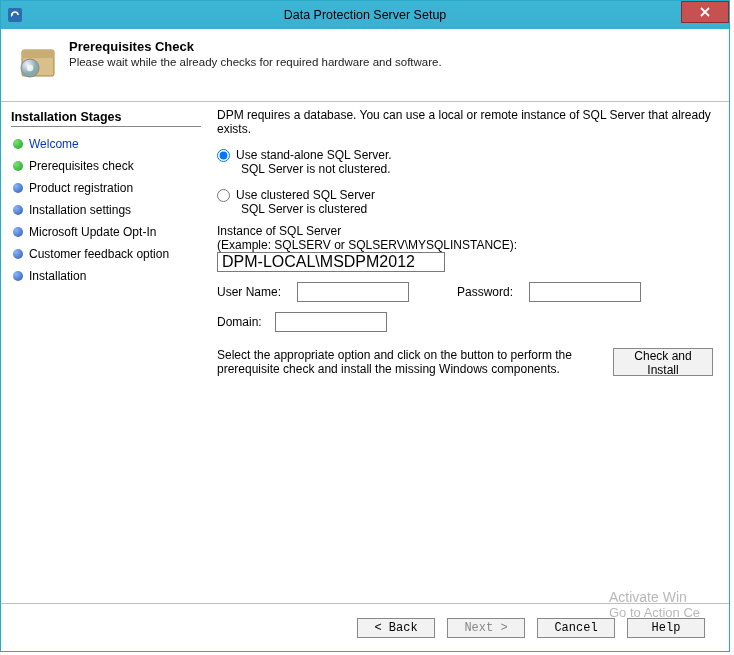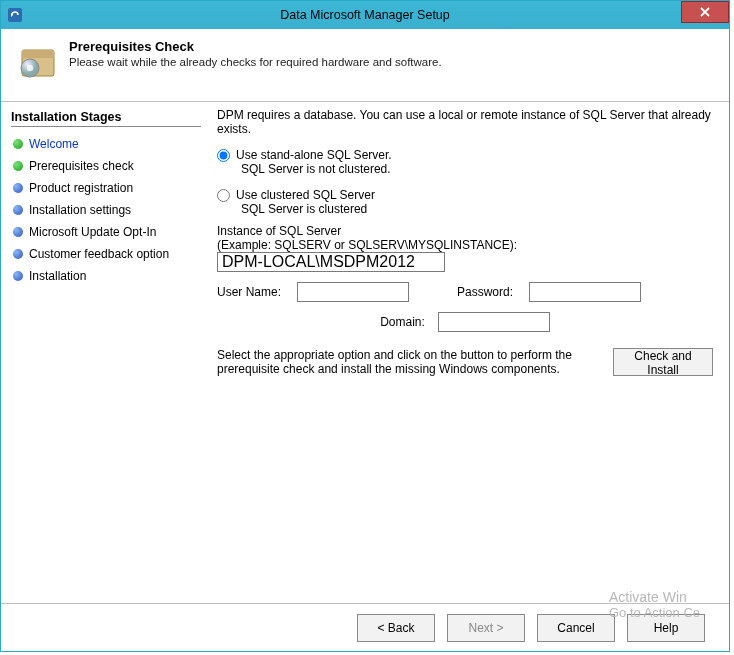--- a/index.html
+++ b/index.html
@@ -127,21 +127,21 @@
     background:#fff;
   }
   .cred-row { display:flex; align-items:center; margin-top:10px; gap:14px; }
   .cred-row label { margin-right:2px; }
   .cred-input {
     width: 112px; height: 20px;
     border:1px solid #7a7a7a;
     background:#fff;
     font-size:12px; padding:1px 4px;
   }
-  .domain-row { display:flex; align-items:center; margin-top:10px; gap:13px;justify-content:center; }
+  .domain-row { display:flex; align-items:center; margin-top:10px; gap:13px; }
 
   .check-area {
     display:flex; align-items:flex-start; gap:12px;
     margin-top: 16px;
   }
   .check-area .txt { flex:1; font-size:12px; }
   .btn {
     font-size: 12px;
     height: 24px;
     padding: 0 12px;
@@ -157,21 +157,21 @@
     left:0; right:0; bottom:0;
     height:48px;
     border-top:1px solid #c0c0c0;
     display:flex;
     align-items:center;
     justify-content:flex-end;
     padding-right: 24px;
     gap: 12px;
     background:#fff;
   }
-  .footer .btn { width: 78px; height: 28px; padding:0; }
+  .footer .btn { width: 78px; height: 20px; padding:0;font-family:Liberation Mono, monospace; }
 
   .watermark {
     position:absolute;
     right: 0; bottom: 30px;
     color: #b8b8b8;
     font-size: 14px;
     pointer-events:none;
     text-align:left;
     line-height:1.2;
     width: 120px;
@@ -185,21 +185,21 @@
 
 <div class="window">
   <div class="titlebar">
     <span class="appicon">
       <svg viewBox="0 0 16 16" width="16" height="16">
         <rect x="1" y="1" width="14" height="14" rx="2" fill="#2a6db0"></rect>
         <path d="M5 8 A3 3 0 1 1 11 8" fill="none" stroke="#fff" stroke-width="1.6"></path>
         <polygon points="4,6 6,8 4,10" fill="#fff"></polygon>
       </svg>
     </span>
-    <div class="title">Data Microsoft Manager Setup</div>
+    <div class="title">Data Protection Server Setup</div>
     <div class="close">
       <svg viewBox="0 0 10 10">
           <path d="M1 1 L9 9 M9 1 L1 9" stroke="#fff" stroke-width="1.8"></path>
         </svg>
     </div>
   </div>
 
   <div class="header">
     <span class="hicon">
       <svg viewBox="0 0 48 48" width="48" height="48">

